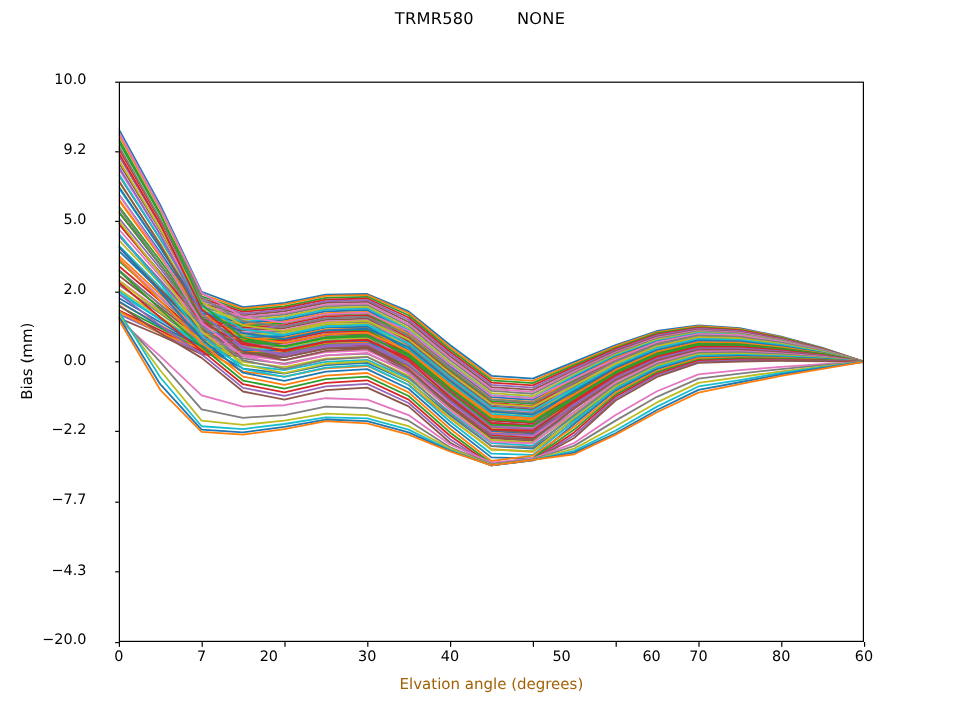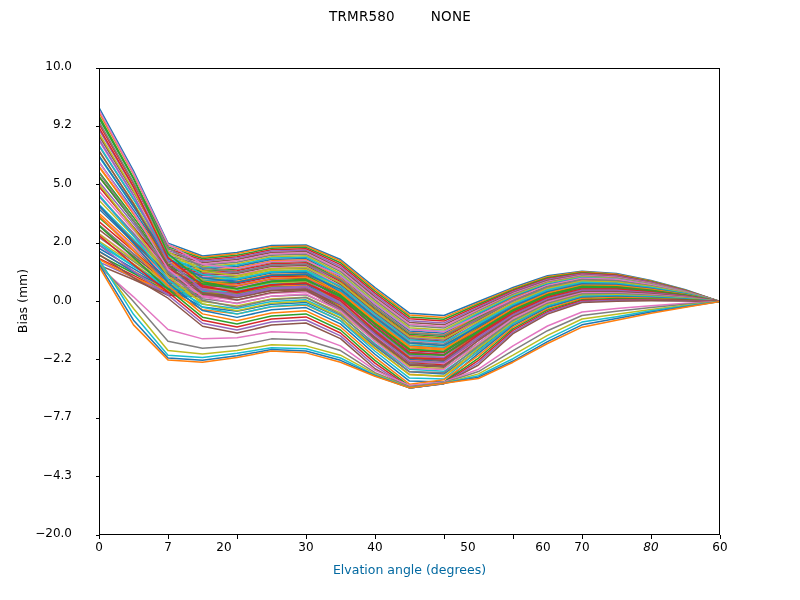--- a/index.html
+++ b/index.html
@@ -33,21 +33,21 @@
   .ytick-label span{position:absolute;right:0;top:-9px;white-space:nowrap;text-align:right;}
   .xtick-label{
     position:absolute;top:540px;font-size:12px;color:#000000;
     transform:translateX(-50%);white-space:nowrap;
   }
   .tickmark-y{position:absolute;left:95.5px;width:3.5px;height:1.1px;background:#000;}
   .tickmark-x{position:absolute;top:535px;width:1.1px;height:3.5px;background:#000;}
 
   #xlabel{
     position:absolute;left:99px;top:562px;width:621px;text-align:center;
-    font-size:12.5px;color:#0369a1;
+    font-size:12.5px;color:#a16207;
   }
   #ylabel{
     position:absolute;left:22px;top:301px;font-size:12.5px;color:#000000;
     transform:translate(-50%,-50%) rotate(-90deg);white-space:nowrap;
   }
 </style>
 </head>
 <body>
 
 <div id="figure">
@@ -184,21 +184,21 @@
       <div class="xtick-label" style="left: 306px;">30</div>
       <div class="tickmark-x" style="left: 374.5px;"></div>
       <div class="xtick-label" style="left: 375px;">40</div>
       <div class="tickmark-x" style="left: 443.5px;"></div>
       <div class="xtick-label" style="left: 468px;">50</div>
       <div class="tickmark-x" style="left: 512.5px;"></div>
       <div class="xtick-label" style="left: 543px;">60</div>
       <div class="tickmark-x" style="left: 581.5px;"></div>
       <div class="xtick-label" style="left: 582px;">70</div>
       <div class="tickmark-x" style="left: 650.5px;"></div>
-      <div class="xtick-label" style="left: 651px; font-style: italic;">80</div>
+      <div class="xtick-label" style="left: 651px;">80</div>
       <div class="tickmark-x" style="left: 719.5px;"></div>
       <div class="xtick-label" style="left: 720px;">60</div>
     </div>
 
   <div id="xlabel">Elvation angle (degrees)</div>
   <div id="ylabel">Bias (mm)</div>
 
 </div>
 
 </body></html>

